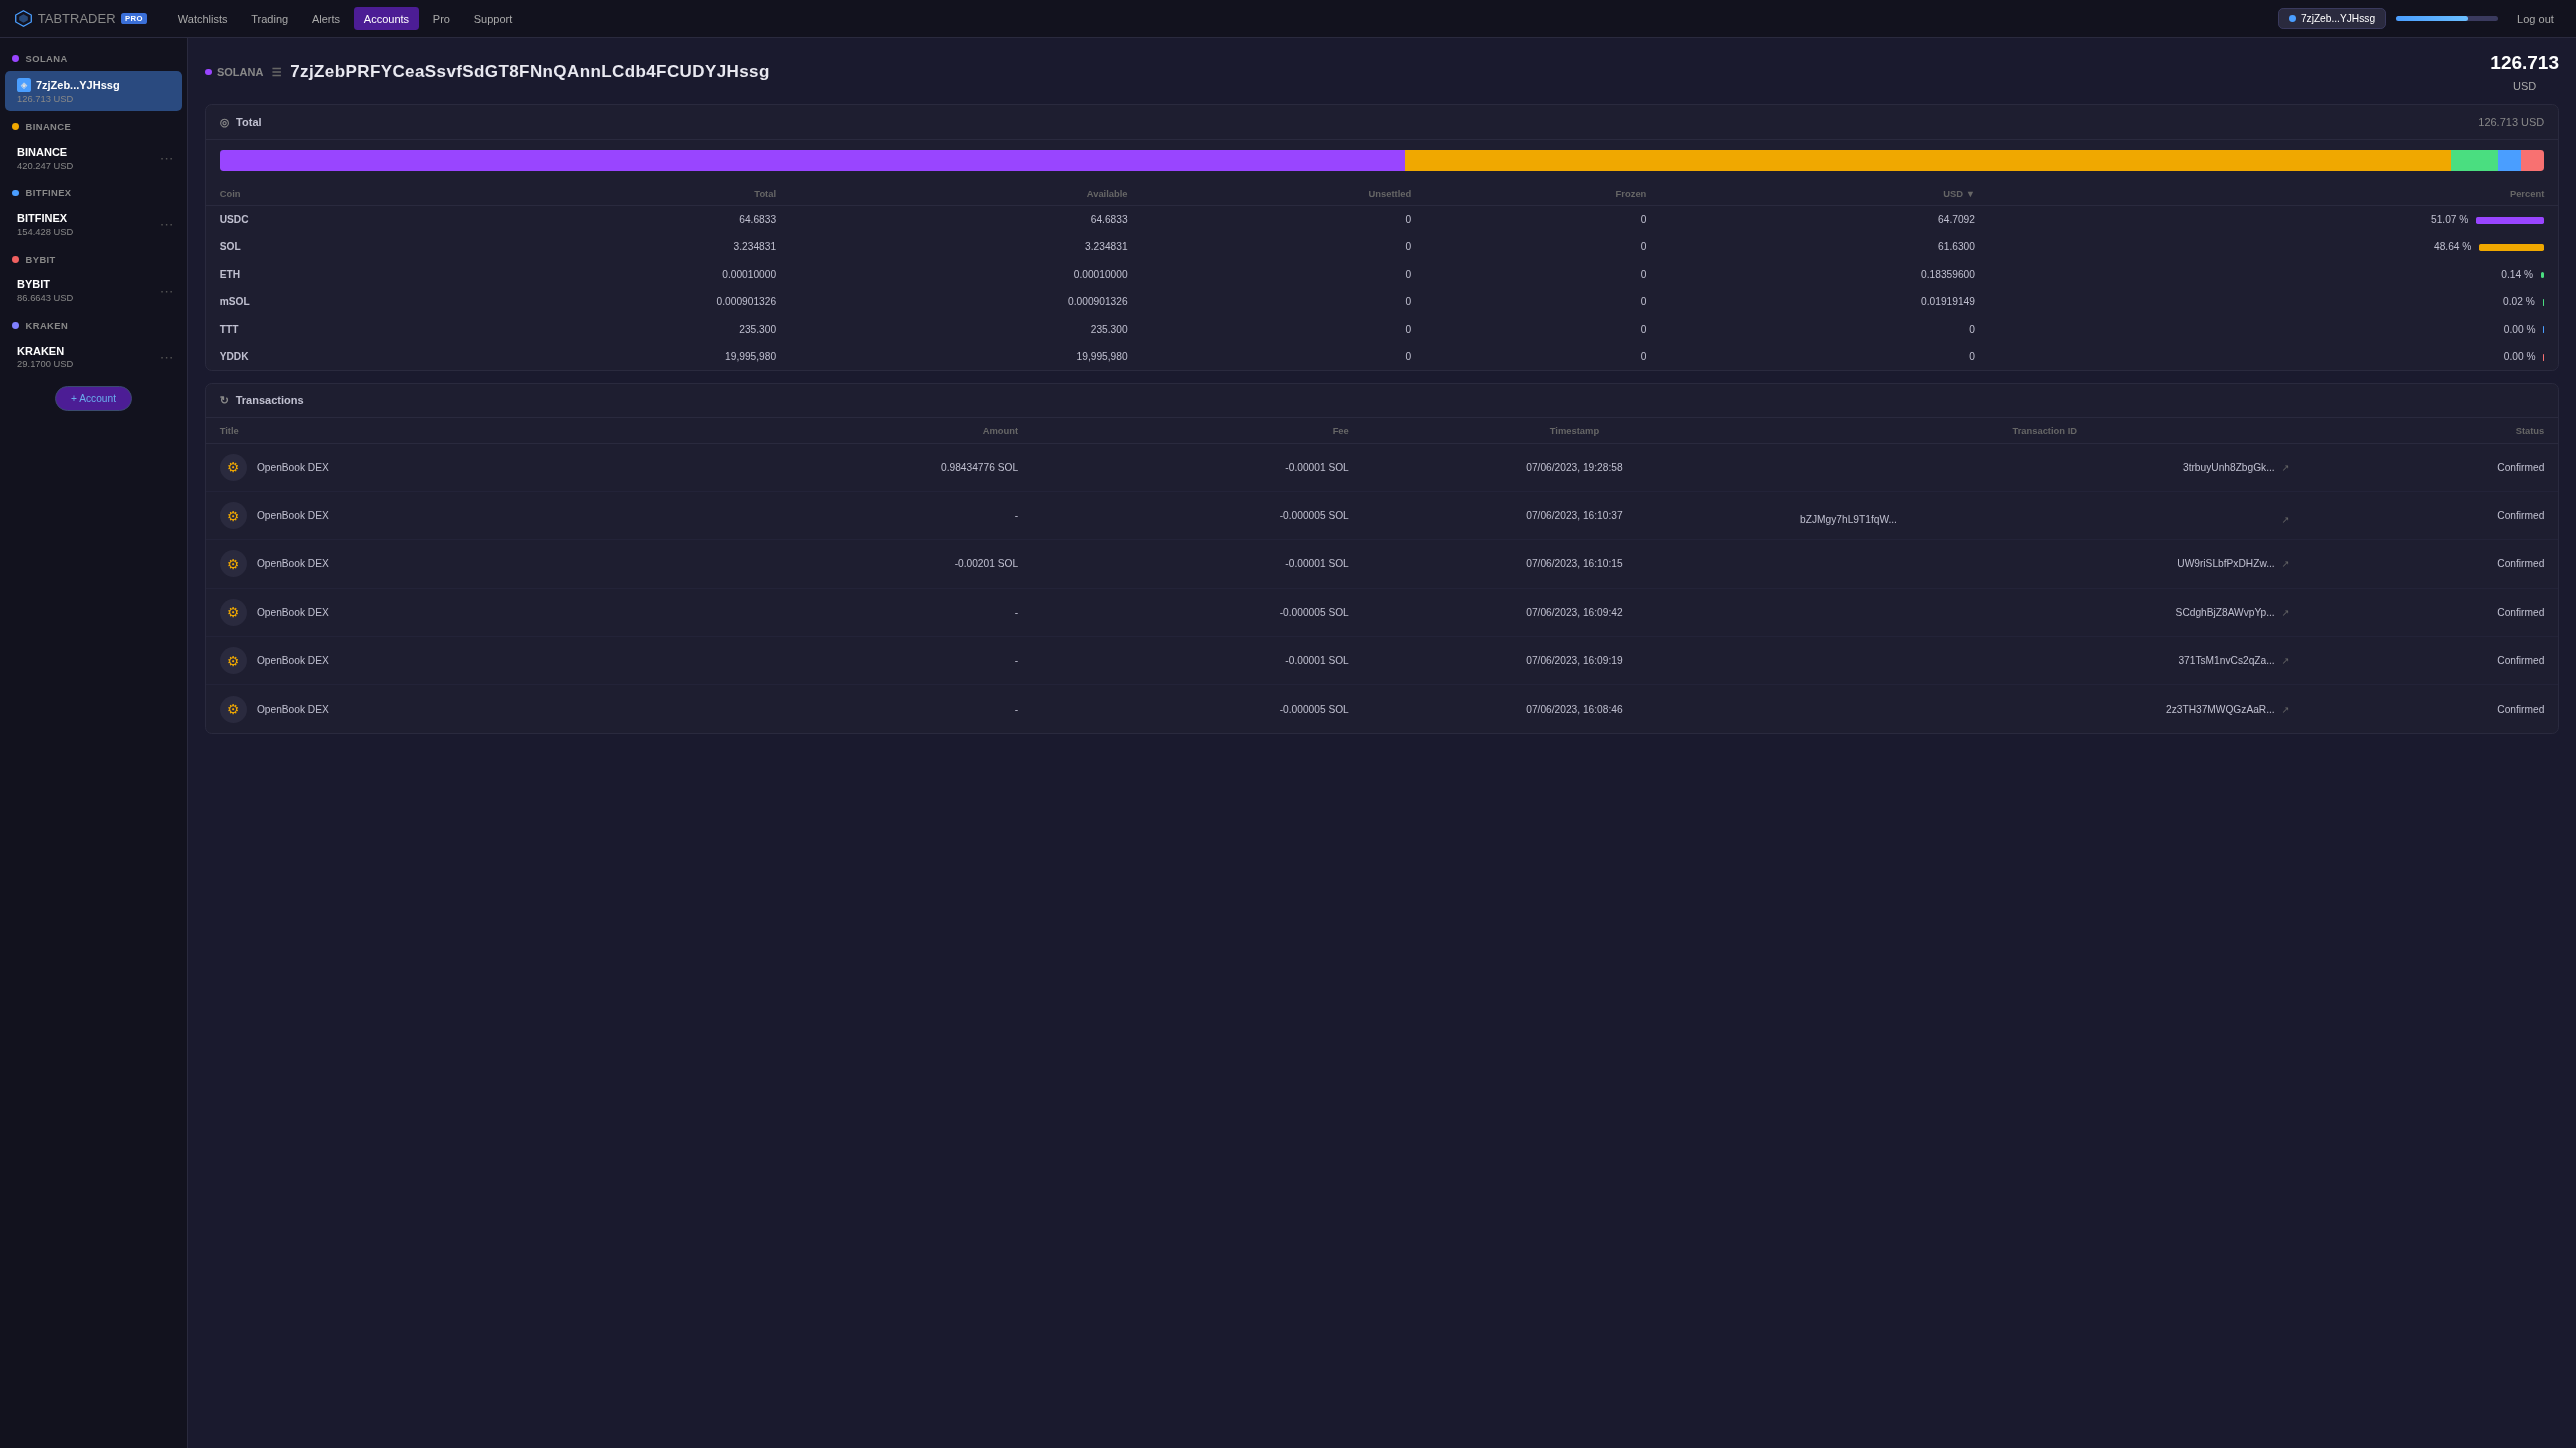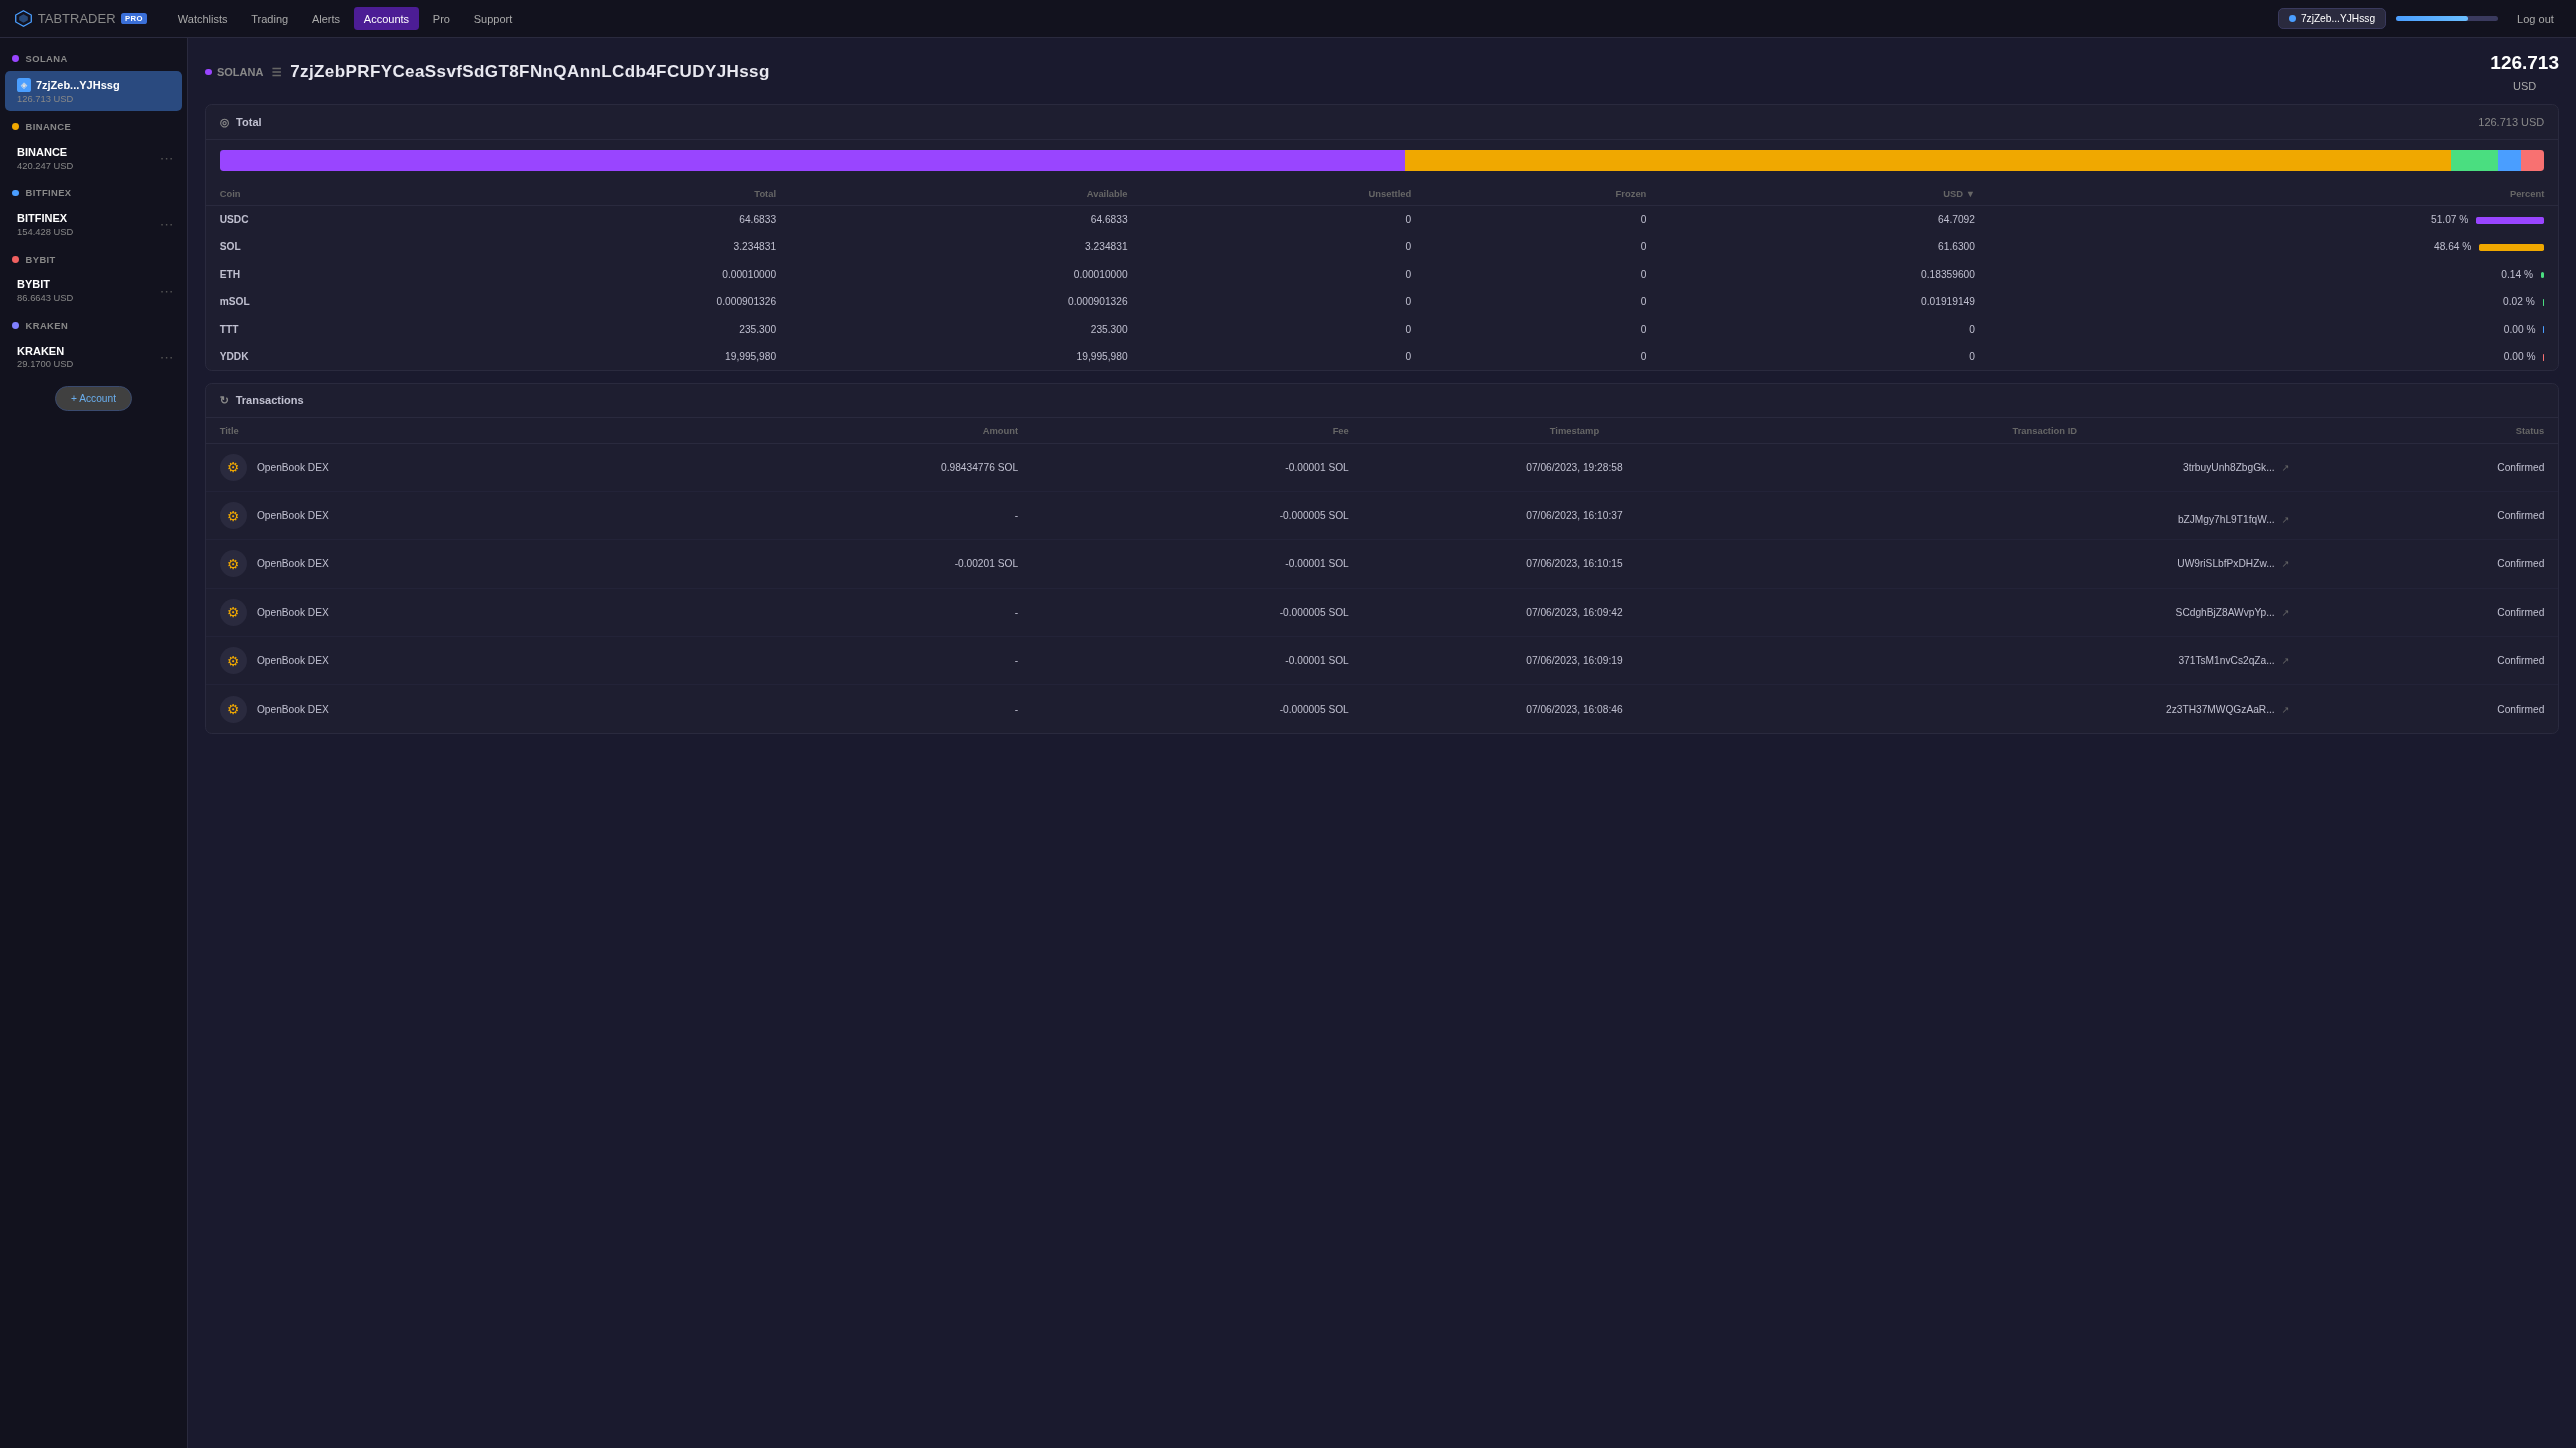--- a/index.html
+++ b/index.html
@@ -161,21 +161,21 @@
       transform: translateY(-50%);
       color: #555;
       font-size: 13.7px;
       cursor: pointer;
     }
     .add-account-btn {
       display: flex;
       align-items: flex-start;
       gap: 5.1px;
       margin: 10.2px auto;
-      background: #404040;
+      background: #4c1d95;
       border: 0.9px solid #3a4a6e;
       border-radius: 17px;
       padding: 6px 15.4px;
       color: #6aaeee;
       cursor: pointer;
       font-size: 10.2px;
       width: fit-content;
     }
 
     
@@ -623,21 +623,21 @@
     <td>
       <div class="tx-title-cell">
         <div class="tx-icon">⚙</div>
         <span>OpenBook DEX</span>
       </div>
     </td>
     <td style="text-align:right;" class="amount-neutral">-</td>
     <td style="text-align:right;" class="amount-negative">-0.000005 SOL</td>
     <td style="text-align:center;">07/06/2023, 16:10:37</td>
     <td style="text-align:right;">
-      <div class="tx-id-cell" style="justify-content:flex-end;margin-top:8px;">
+      <div class="tx-id-cell" style="justify-content:space-between;margin-top:8px;">
         <span>bZJMgy7hL9T1fqW...</span>
         <span class="tx-link-icon">↗</span>
       </div>
     </td>
     <td style="text-align:right;" class="confirmed-badge">Confirmed</td>
   </tr>
             <tr>
     <td>
       <div class="tx-title-cell">
         <div class="tx-icon">⚙</div>

